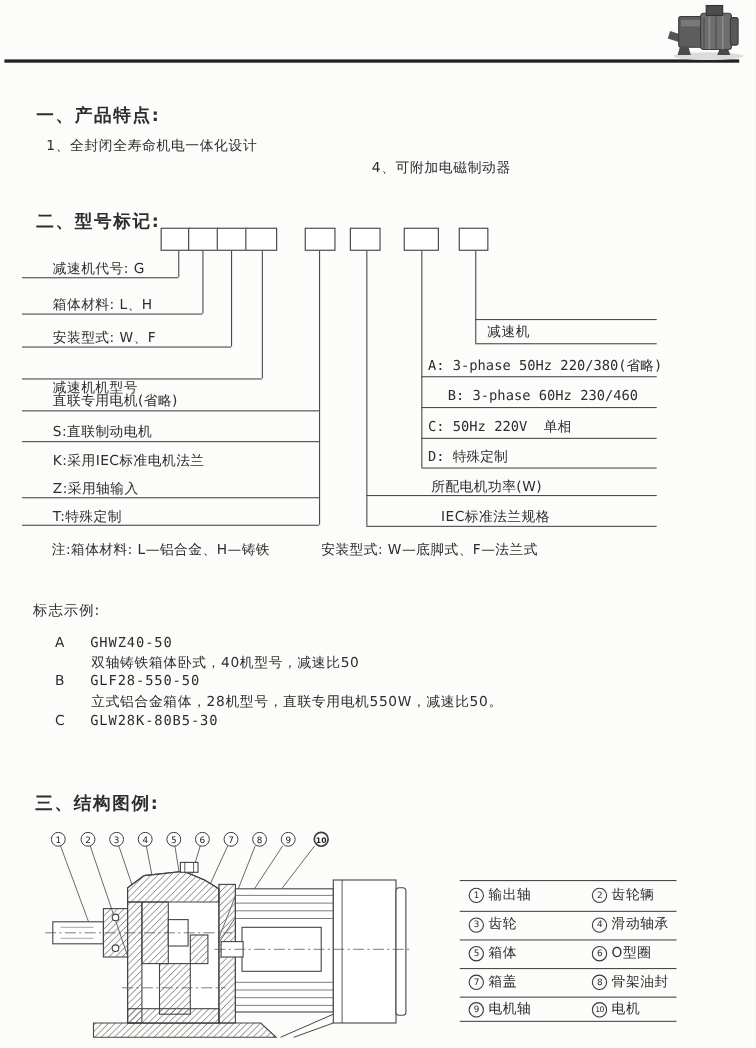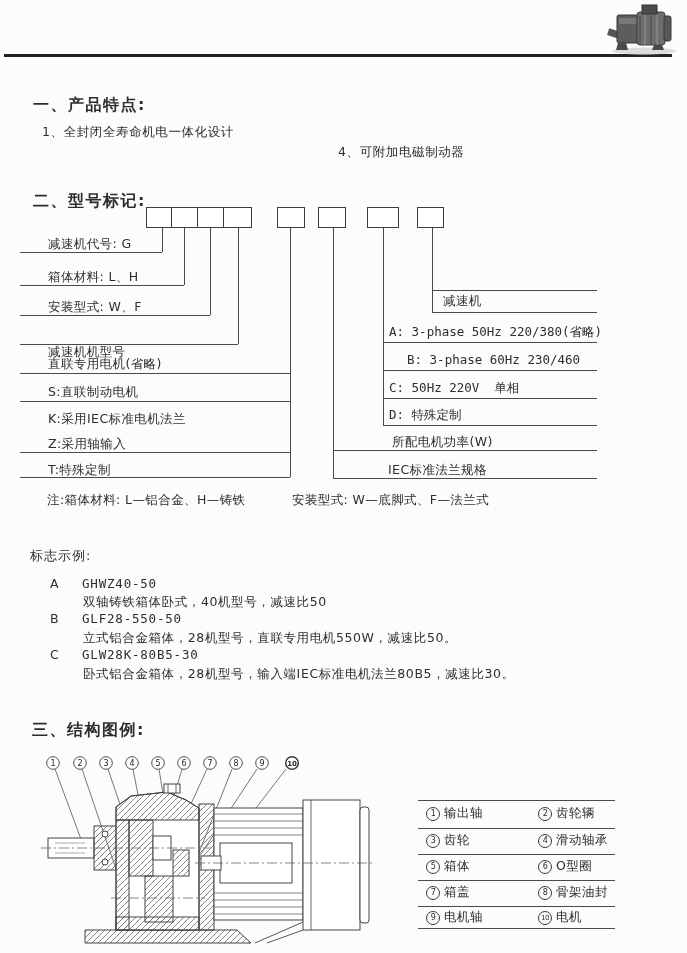--- a/index.html
+++ b/index.html
@@ -110,39 +110,38 @@
     <div class="lbl" style="left:48px;top:412px;">K:采用IEC标准电机法兰</div>
     <div class="lbl" style="left:48px;top:437px;">Z:采用轴输入</div>
     <div class="lbl" style="left:48px;top:463px;">T:特殊定制</div>
 
     <div class="lbl" style="left:443px;top:294px;">减速机</div>
     <div class="lbl mono" style="left:389px;top:325px;">A: 3-phase 50Hz 220/380(省略)</div>
     <div class="lbl mono" style="left:407px;top:353px;">B: 3-phase 60Hz 230/460</div>
     <div class="lbl mono" style="left:389px;top:381px;">C: 50Hz 220V  单相</div>
     <div class="lbl mono" style="left:389px;top:408px;">D: 特殊定制</div>
     <div class="lbl" style="left:392px;top:435px;text-align:right;">所配电机功率(W)</div>
-    <div class="lbl" style="left:388px;top:463px;">IEC标准法兰规格</div>
+    <div class="lbl" style="left:401px;top:463px;">IEC标准法兰规格</div>
 
     <div class="lbl" style="left:47px;top:493px;">注:箱体材料: L—铝合金、H—铸铁</div>
     <div class="lbl" style="left:292px;top:493px;">安装型式: W—底脚式、F—法兰式</div>
   </div>
 
   <div class="lbl" style="left:30px;top:549px;font-size:13px;letter-spacing:1px;">标志示例:</div>
 
   <div class="ex-key" style="left:50px;top:576px;">A</div>
   <div class="ex-code mono" style="left:82px;top:576px;">GHWZ40-50</div>
   <div class="ex-desc" style="left:83px;top:594px;">双轴铸铁箱体卧式，40机型号，减速比50</div>
 
   <div class="ex-key" style="left:50px;top:611px;">B</div>
   <div class="ex-code mono" style="left:82px;top:611px;">GLF28-550-50</div>
   <div class="ex-desc" style="left:83px;top:630px;">立式铝合金箱体，28机型号，直联专用电机550W，减速比50。</div>
 
   <div class="ex-key" style="left:50px;top:647px;">C</div>
   <div class="ex-code mono" style="left:82px;top:647px;">GLW28K-80B5-30</div>
-  <div class="ex-desc" style="left:83px;top:666px;">卧式铝合金箱体，28机型号，输入端IEC标准电机法兰80B5，减速比30。</div>
 
   <div class="sec-h" style="left:32px;top:720px;">三、结构图例:</div>
 
   <svg class="abs" id="structure-svg" style="left:15px;top:750px;" width="395" height="200" viewBox="0 0 395 200">
     <defs>
       <pattern id="hatch" patternUnits="userSpaceOnUse" width="6" height="6">
         <path d="M0,6 L6,0" stroke="#6a6a6a" stroke-width="0.8"></path>
       </pattern>
     </defs>
 

